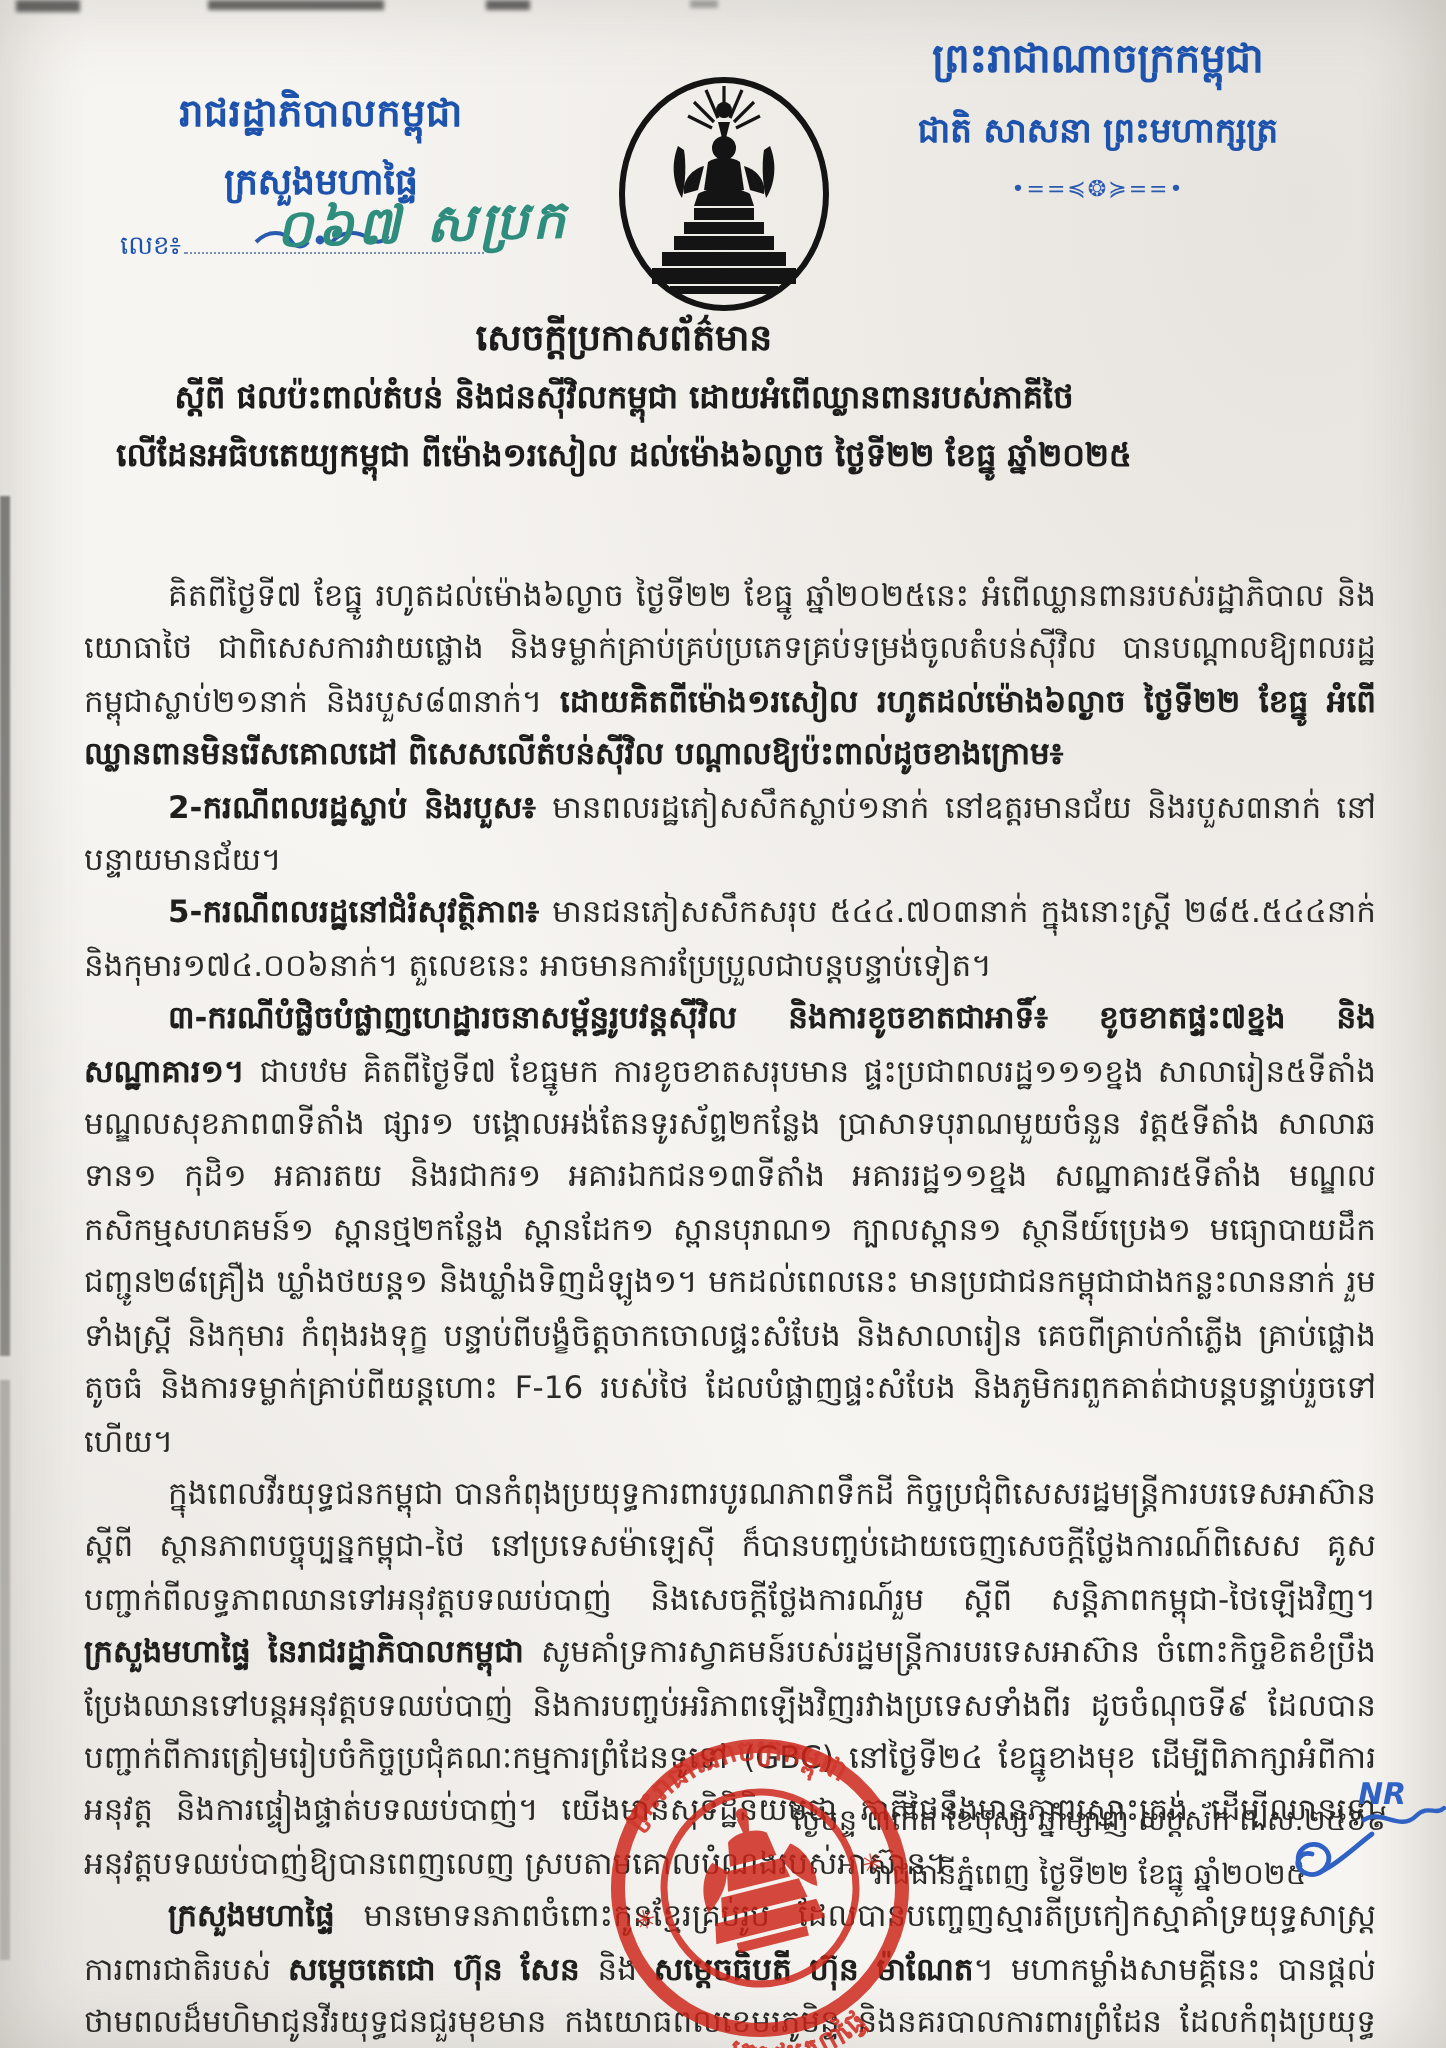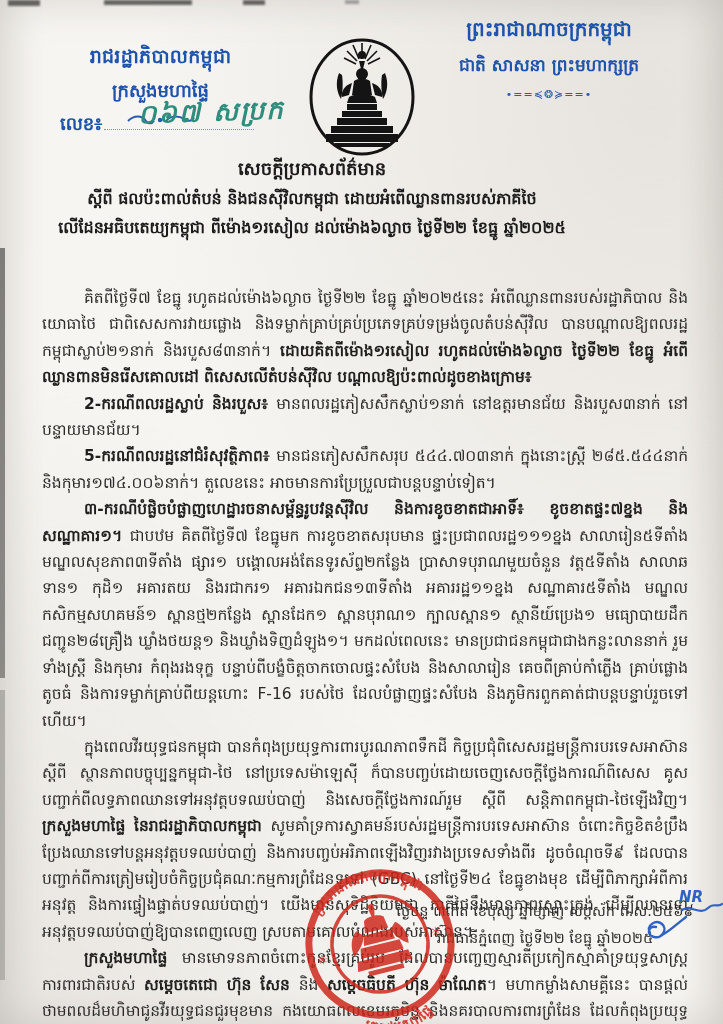--- a/index.html
+++ b/index.html
@@ -23,21 +23,21 @@
   
   .hdr-left{position:absolute;left:48px;top:44px;width:225px;text-align:center;color:#1d53ac;}
   .hdr-left .l1{font-size:19px;font-weight:bold;letter-spacing:.3px;}
   .hdr-left .l2{font-size:18px;font-weight:bold;margin-top:7px;}
   .hdr-right{position:absolute;right:34px;top:16px;width:280px;text-align:center;color:#1d53ac;}
   .hdr-right .l1{font-size:20px;font-weight:bold;}
   .hdr-right .l2{font-size:17px;font-weight:bold;margin-top:8px;}
   .divider-right{margin-top:9px;color:#2a5ab0;font-size:11px;letter-spacing:1px;}
   .orn{margin-top:6px;height:14px;}
   .ref-line{position:absolute;left:60px;top:112px;width:250px;text-align:left;white-space:nowrap;}
-  .ref-label{color:#1d53ac;font-size:18px;font-weight:bold;}
+  .ref-label{color:#1d53ac;font-size:13px;font-weight:normal;}
   .ref-dots{display:inline-block;width:150px;border-bottom:1.5px dotted #7a8db5;height:14px;margin-left:2px;}
   .ref-hand{
     position:absolute;left:78px;top:-16px;
     color:#2f8d7e;font-size:26px;font-weight:bold;font-style:italic;
     transform:rotate(-2deg);letter-spacing:2px;white-space:nowrap;
   }
   .emblem{position:absolute;left:297px;top:33px;}
 
   
   .title-block{position:absolute;left:0;top:157px;width:624px;text-align:center;color:#1c1c1c;}

